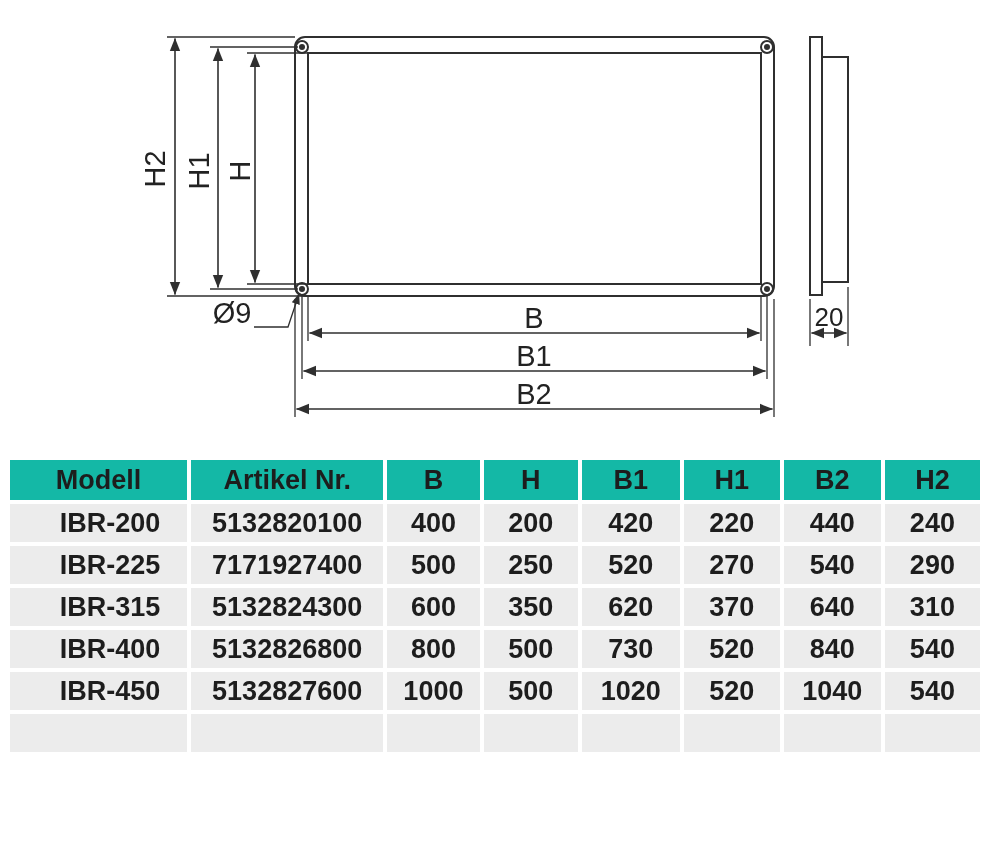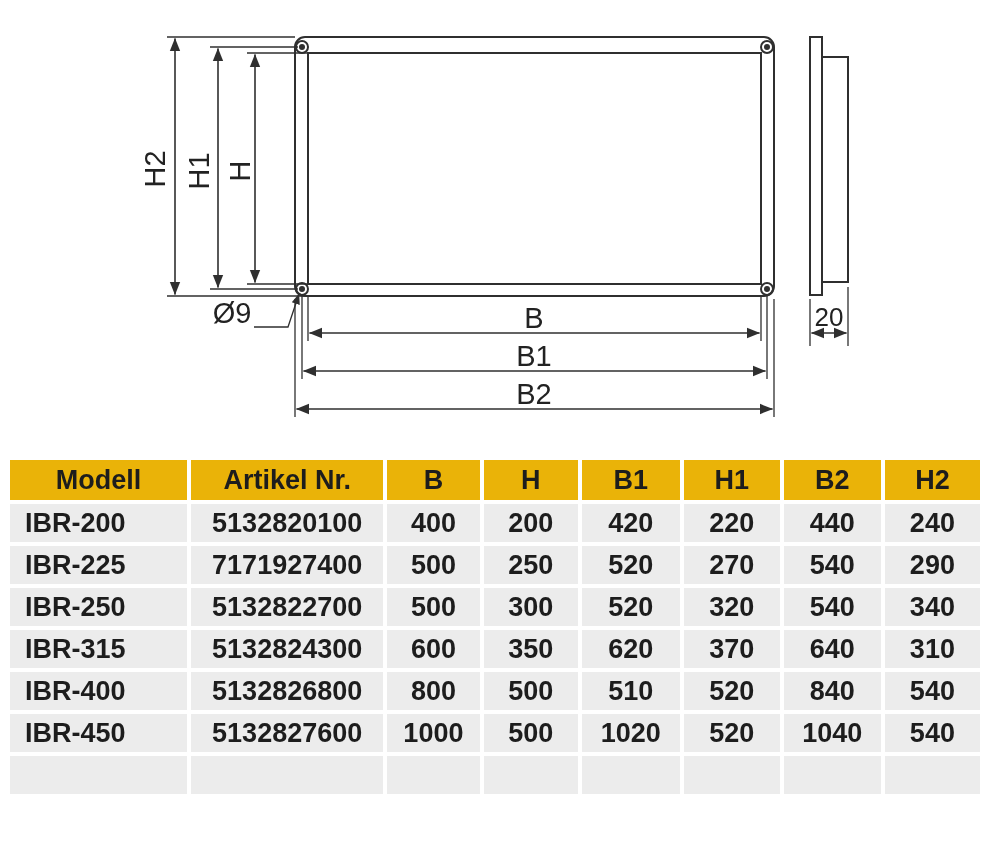--- a/index.html
+++ b/index.html
@@ -19,30 +19,30 @@
   .table-clip {
     position: absolute; top: 456px; left: 6px;
     width: 978px; height: 398px; overflow: hidden;
   }
   table.spec {
     border-collapse: separate; border-spacing: 4px;
     table-layout: fixed; width: 978px;
     font-family: "Liberation Sans", sans-serif;
   }
   table.spec th {
-    background: #eab308; color: #1d1d1d;
+    background: #14b8a6; color: #1d1d1d;
     font-weight: bold; font-size: 27px; height: 40px;
     text-align: center; padding: 0; overflow: hidden; white-space: nowrap;
   }
   table.spec td {
     background: #ececec; color: #1d1d1d;
     font-weight: bold; font-size: 27px; height: 38px;
     text-align: center; padding: 0; overflow: hidden; white-space: nowrap;
   }
-  table.spec td.model { text-align: left; padding-left: 15px; }
+  table.spec td.model { text-align: center; padding-left: 23px; }
 </style>
 </head>
 <body>
 
 <div class="canvas">
 
   <svg class="drawing" width="1000" height="452" viewBox="0 0 1000 452">
     <defs>
       <marker id="arr" viewBox="0 0 10 10" refX="9.2" refY="5" markerWidth="8.5" markerHeight="8.5" orient="auto-start-reverse">
         <path d="M0,1.2 L9.6,5 L0,8.8 z" fill="#2f2f2f"></path>
@@ -152,45 +152,35 @@
             <td class="model">IBR-225</td>
             <td>7171927400</td>
             <td>500</td>
             <td>250</td>
             <td>520</td>
             <td>270</td>
             <td>540</td>
             <td>290</td>
           </tr>
           <tr>
-            <td class="model">IBR-250</td>
-            <td>5132822700</td>
-            <td>500</td>
-            <td>300</td>
-            <td>520</td>
-            <td>320</td>
-            <td>540</td>
-            <td>340</td>
-          </tr>
-          <tr>
             <td class="model">IBR-315</td>
             <td>5132824300</td>
             <td>600</td>
             <td>350</td>
             <td>620</td>
             <td>370</td>
             <td>640</td>
             <td>310</td>
           </tr>
           <tr>
             <td class="model">IBR-400</td>
             <td>5132826800</td>
             <td>800</td>
             <td>500</td>
-            <td>510</td>
+            <td>730</td>
             <td>520</td>
             <td>840</td>
             <td>540</td>
           </tr>
           <tr>
             <td class="model">IBR-450</td>
             <td>5132827600</td>
             <td>1000</td>
             <td>500</td>
             <td>1020</td>

